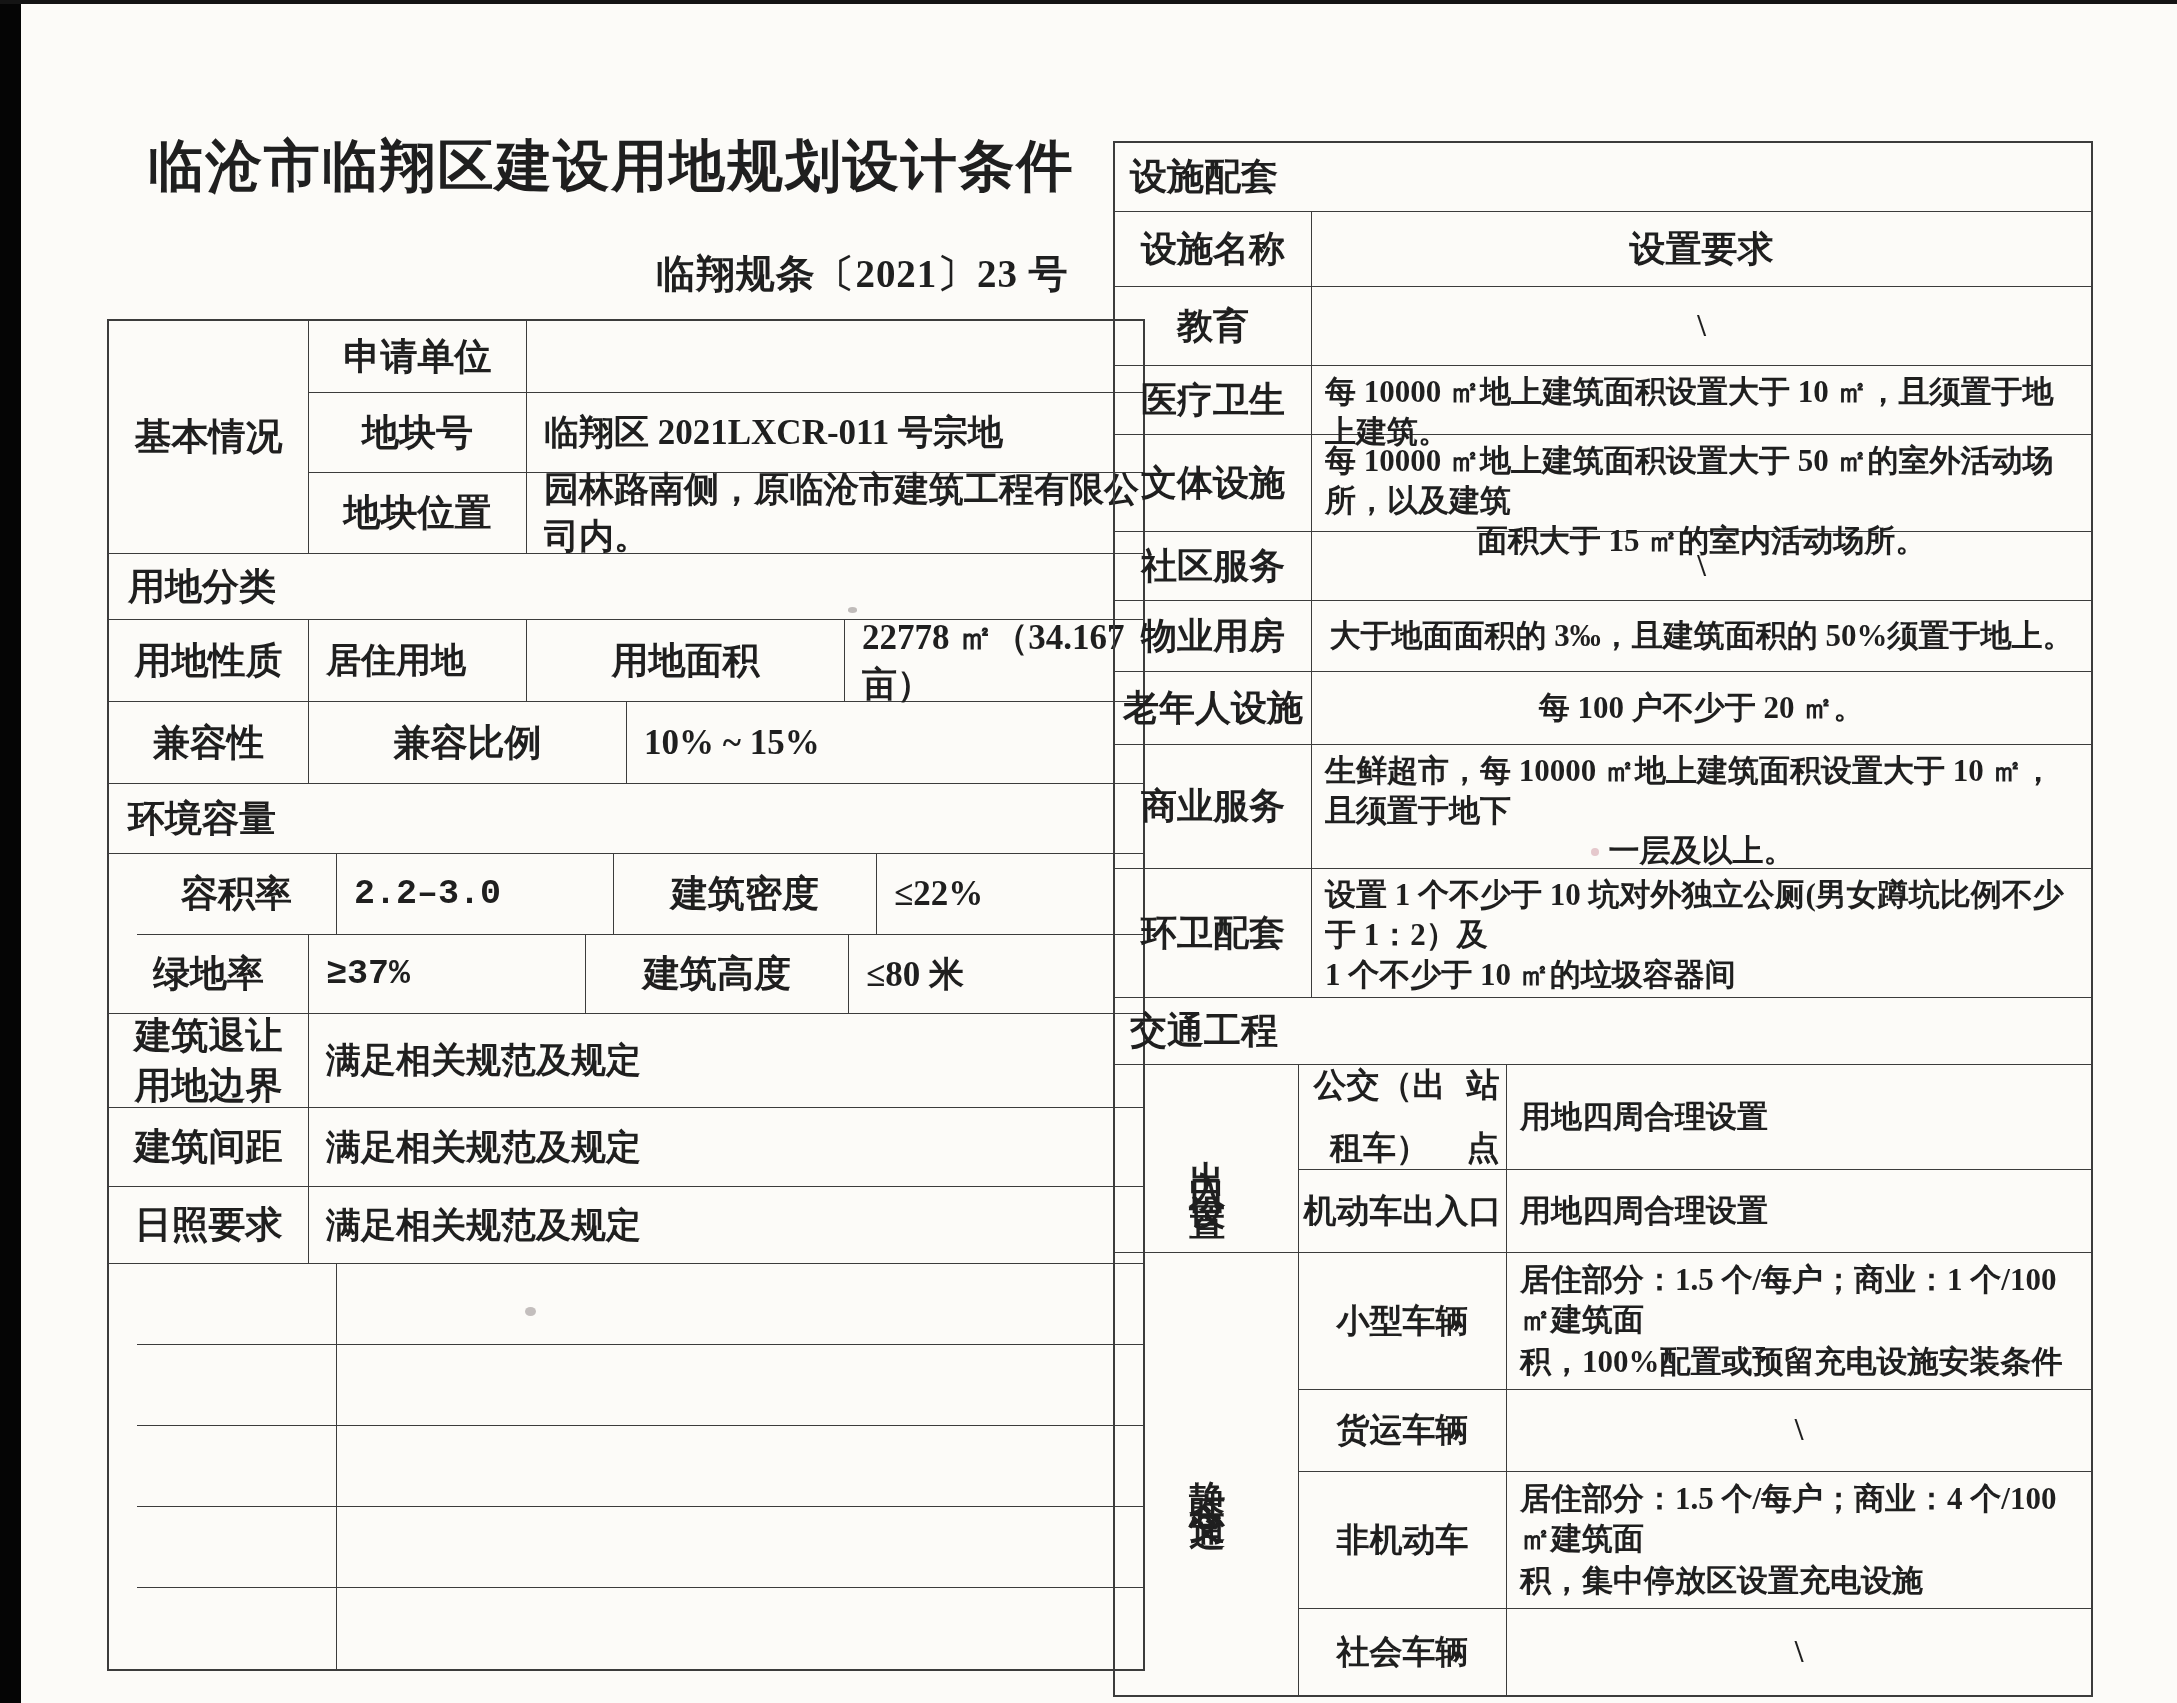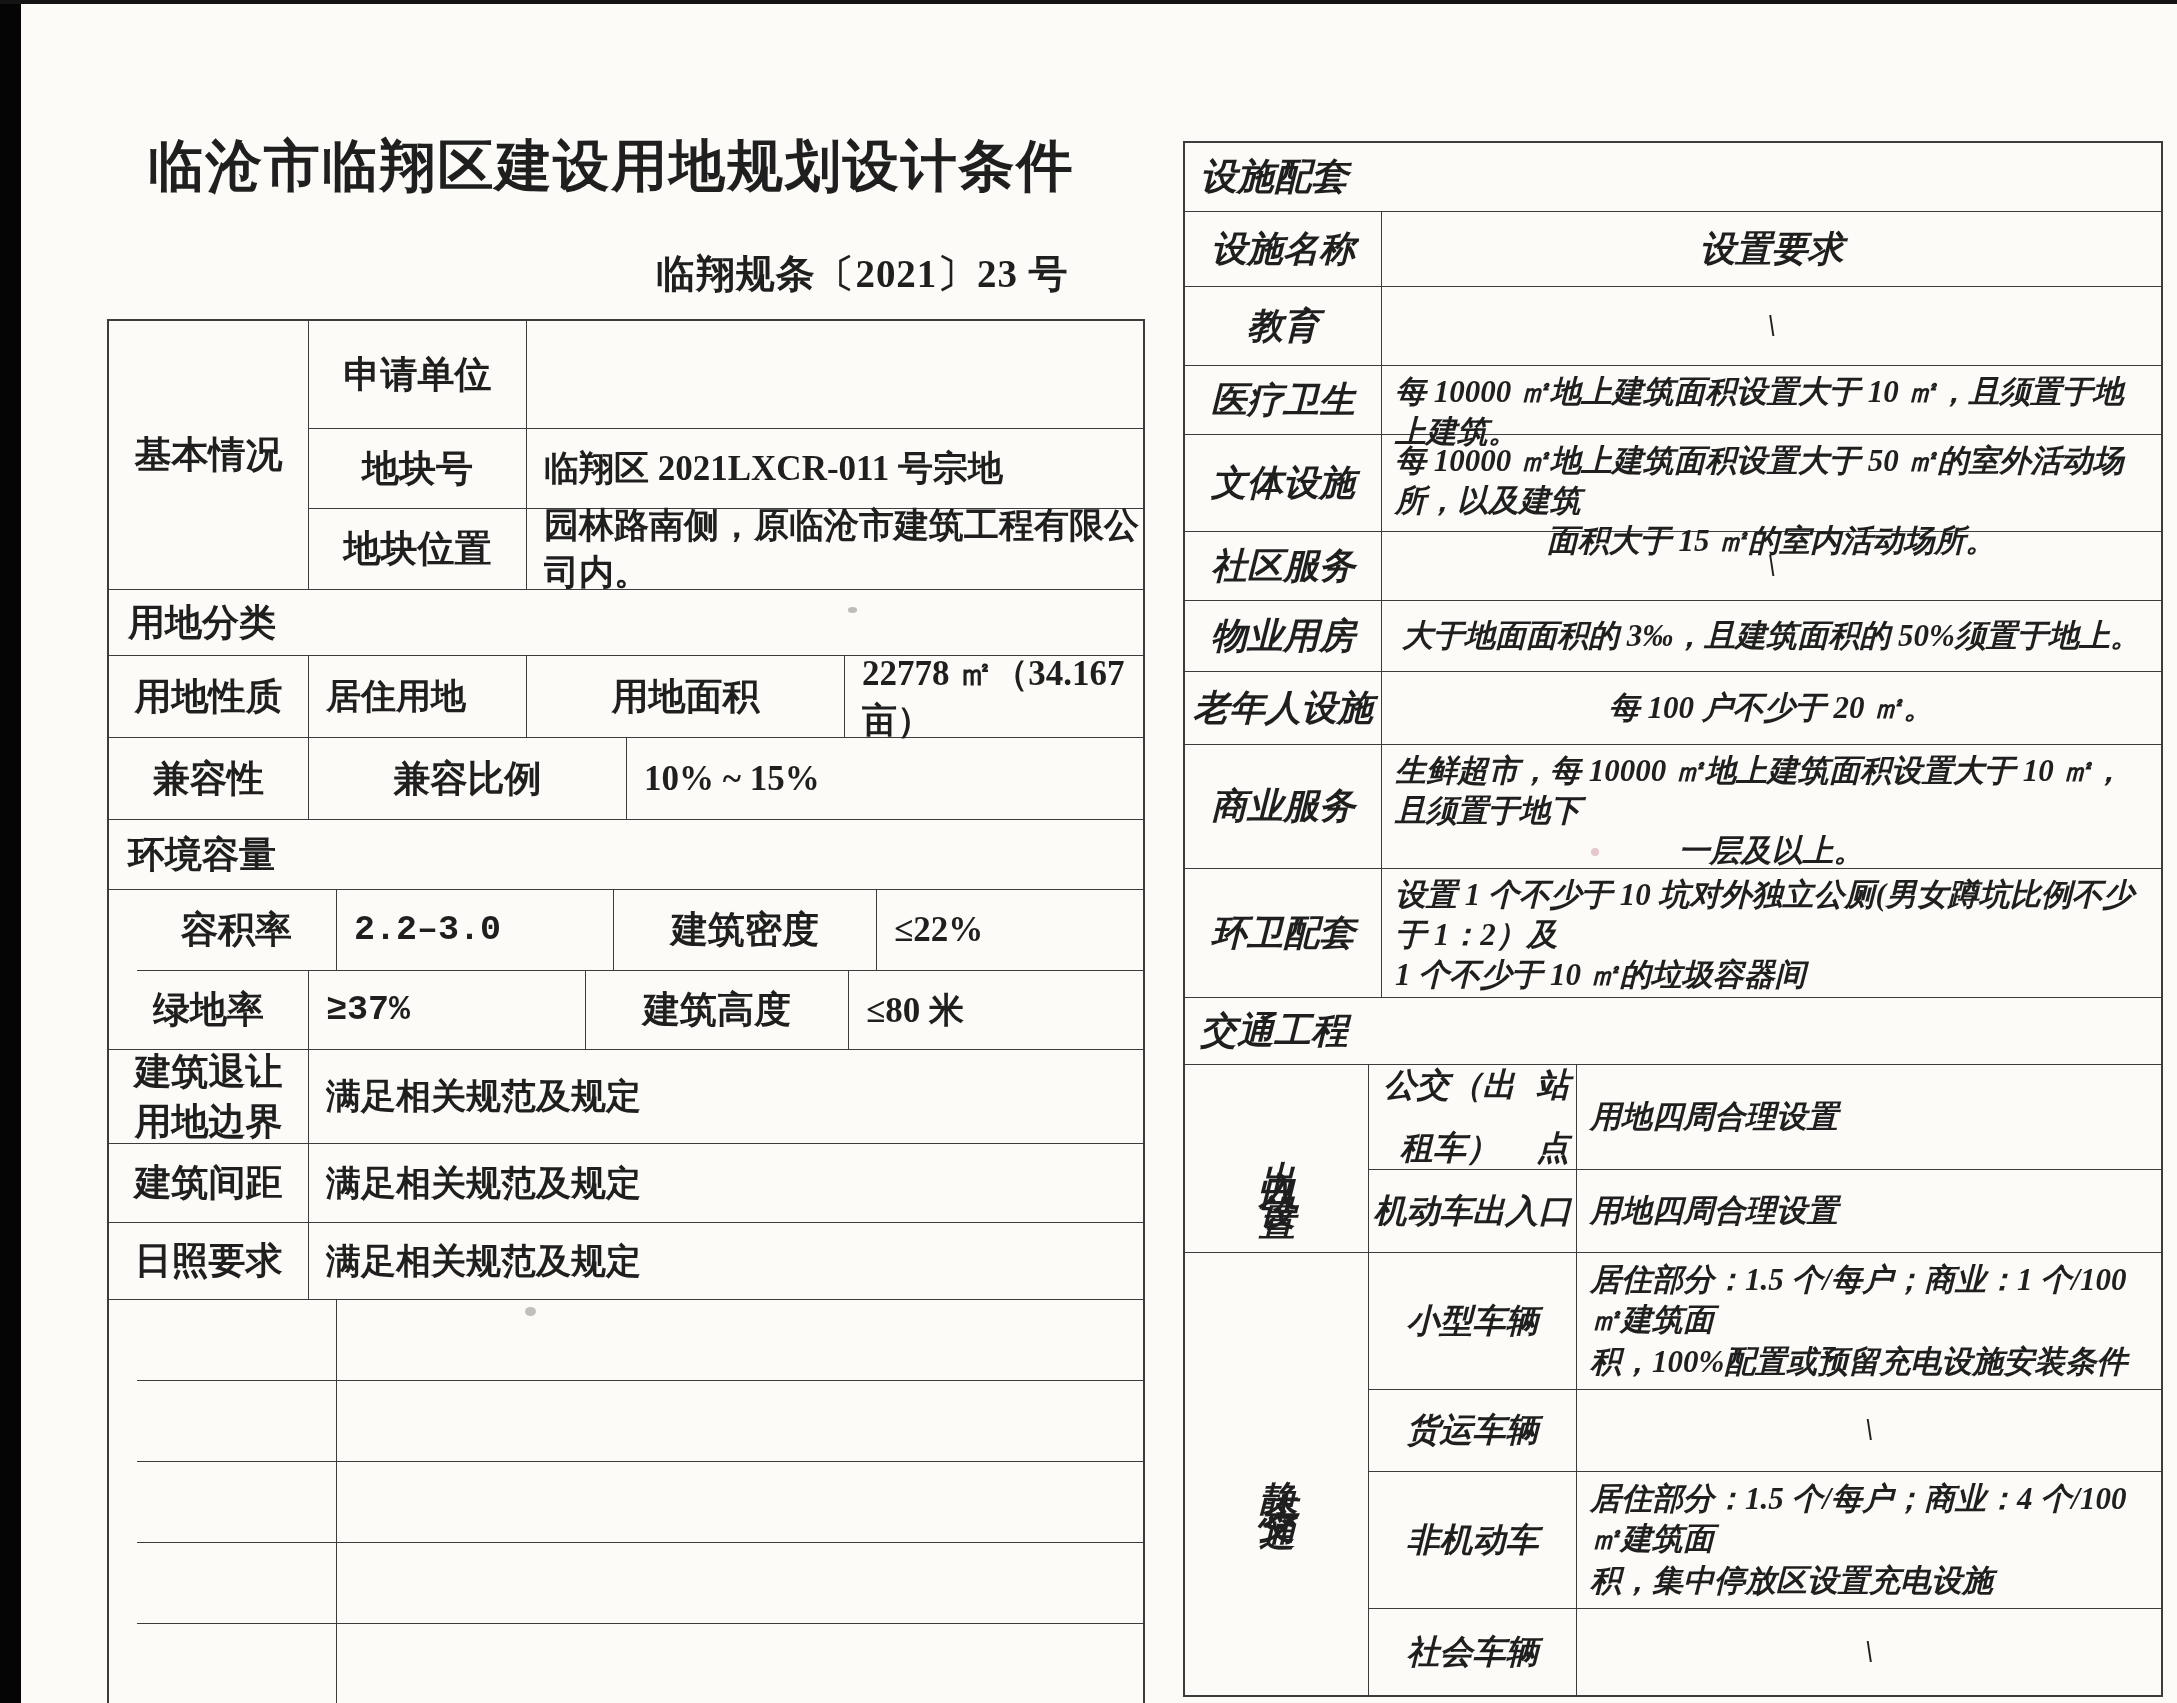--- a/index.html
+++ b/index.html
@@ -47,27 +47,27 @@
   
   .left-tbl{left:107px;top:319px;width:1038px;}
   .left-tbl .lbl{font-size:37px;}
   .left-tbl .val{font-size:35px;padding-left:17px;}
   .left-tbl .header-row .cell{font-size:37px;font-weight:700;padding-left:19px;}
   .c-214{flex:0 0 200px;}
   .c-233{flex:0 0 218px;}
   .c-339{flex:0 0 318px;}
   .c-296{flex:0 0 277px;font-family:Liberation Mono, monospace;}
   .c-281{flex:0 0 263px;}
-  .h-92{height:108px;}  .h-85{height:80px;}  .h-70{height:66px;}
+  .h-92{height:72px;}  .h-85{height:80px;}  .h-70{height:66px;}
   .h-88{height:82px;}  .h-75{height:70px;}  .h-86{height:81px;margin-left:28px;}
   .h-84{height:79px;}  .h-100{height:94px;} .h-82{height:77px;}
   .wrap-lbl{line-height:1.35;padding:0 9.4px;}
 
   
-  .right-tbl{left:1183px;top:141px;width:980px;font-style:italic;}
+  .right-tbl{left:1113px;top:141px;width:980px;}
   .right-tbl .lbl{font-size:36px;}
   .right-tbl .header-row .cell{font-size:37px;font-weight:700;padding-left:15px;}
   .name-col{flex:0 0 197px;}
   .req-cell{flex:1 1 auto;display:flex;flex-direction:column;justify-content:space-evenly;
             font-size:31px;font-weight:700;line-height:1.3;padding:5.6px 13px;}
   .req-cell .ln{width:100%;}
   .ln-left{text-align:left;}
   .ln-center{text-align:center;}
   .vcol{flex:0 0 184px;justify-content:center;}
   .vtext{writing-mode:vertical-rl;text-orientation:upright;

